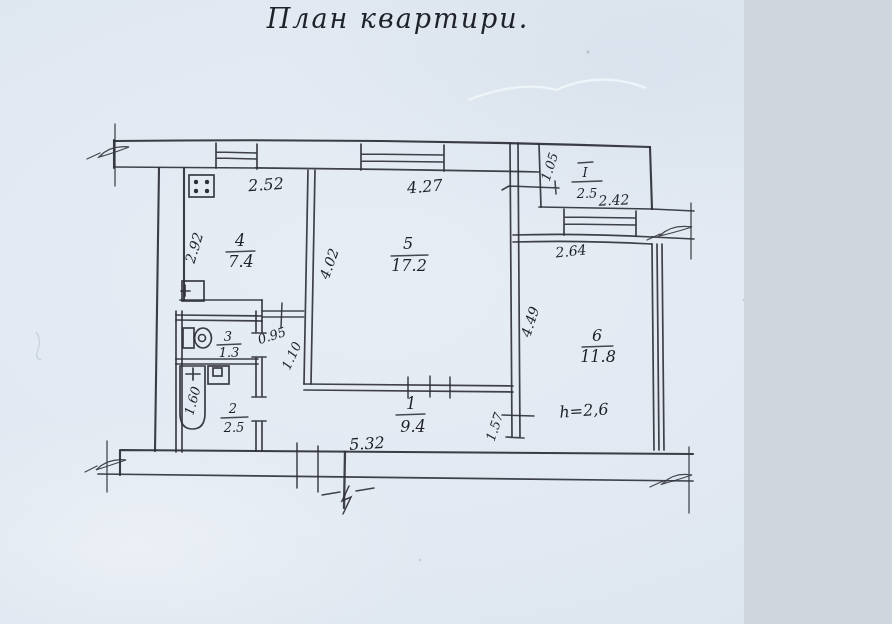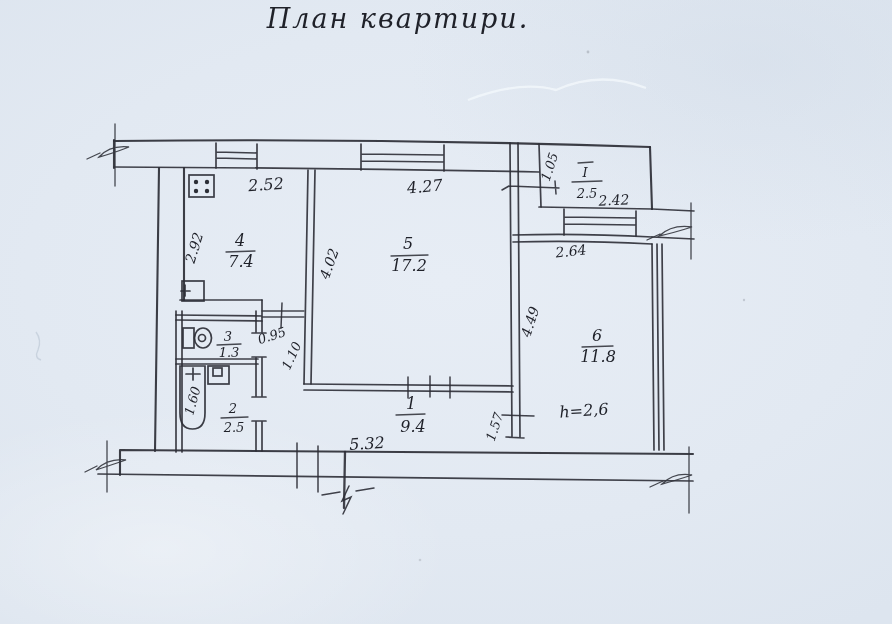--- a/index.html
+++ b/index.html
@@ -1,17 +1,17 @@
 <!DOCTYPE html>
 <html><head>
 <meta charset="utf-8">
 <style>
   html,body{margin:0;padding:0;background:#cfd6de;}
   .page{
-    position:relative;width:892px;height:624px;overflow:hidden;
+    position:relative;width:744px;height:624px;overflow:hidden;
     background:
       radial-gradient(ellipse 420px 200px at 18% 88%, rgba(255,255,255,.35), rgba(255,255,255,0) 70%),
       radial-gradient(ellipse 500px 260px at 85% 10%, rgba(210,220,232,.5), rgba(210,220,232,0) 70%),
       radial-gradient(ellipse 700px 420px at 50% 45%, #e7edf5 0%, #e2e9f2 60%, #dde5ef 100%);
     font-family:"DejaVu Serif", serif;
   }
   svg{position:absolute;left:0;top:0;}
   .w   {stroke:#2c2e36;stroke-width:2.1;fill:none;stroke-linecap:round;stroke-opacity:.92;}
   .w2  {stroke:#2c2e36;stroke-width:1.7;fill:none;stroke-linecap:round;stroke-opacity:.9;}
   .thin{stroke:#34363e;stroke-width:1.3;fill:none;stroke-linecap:round;stroke-opacity:.9;}

